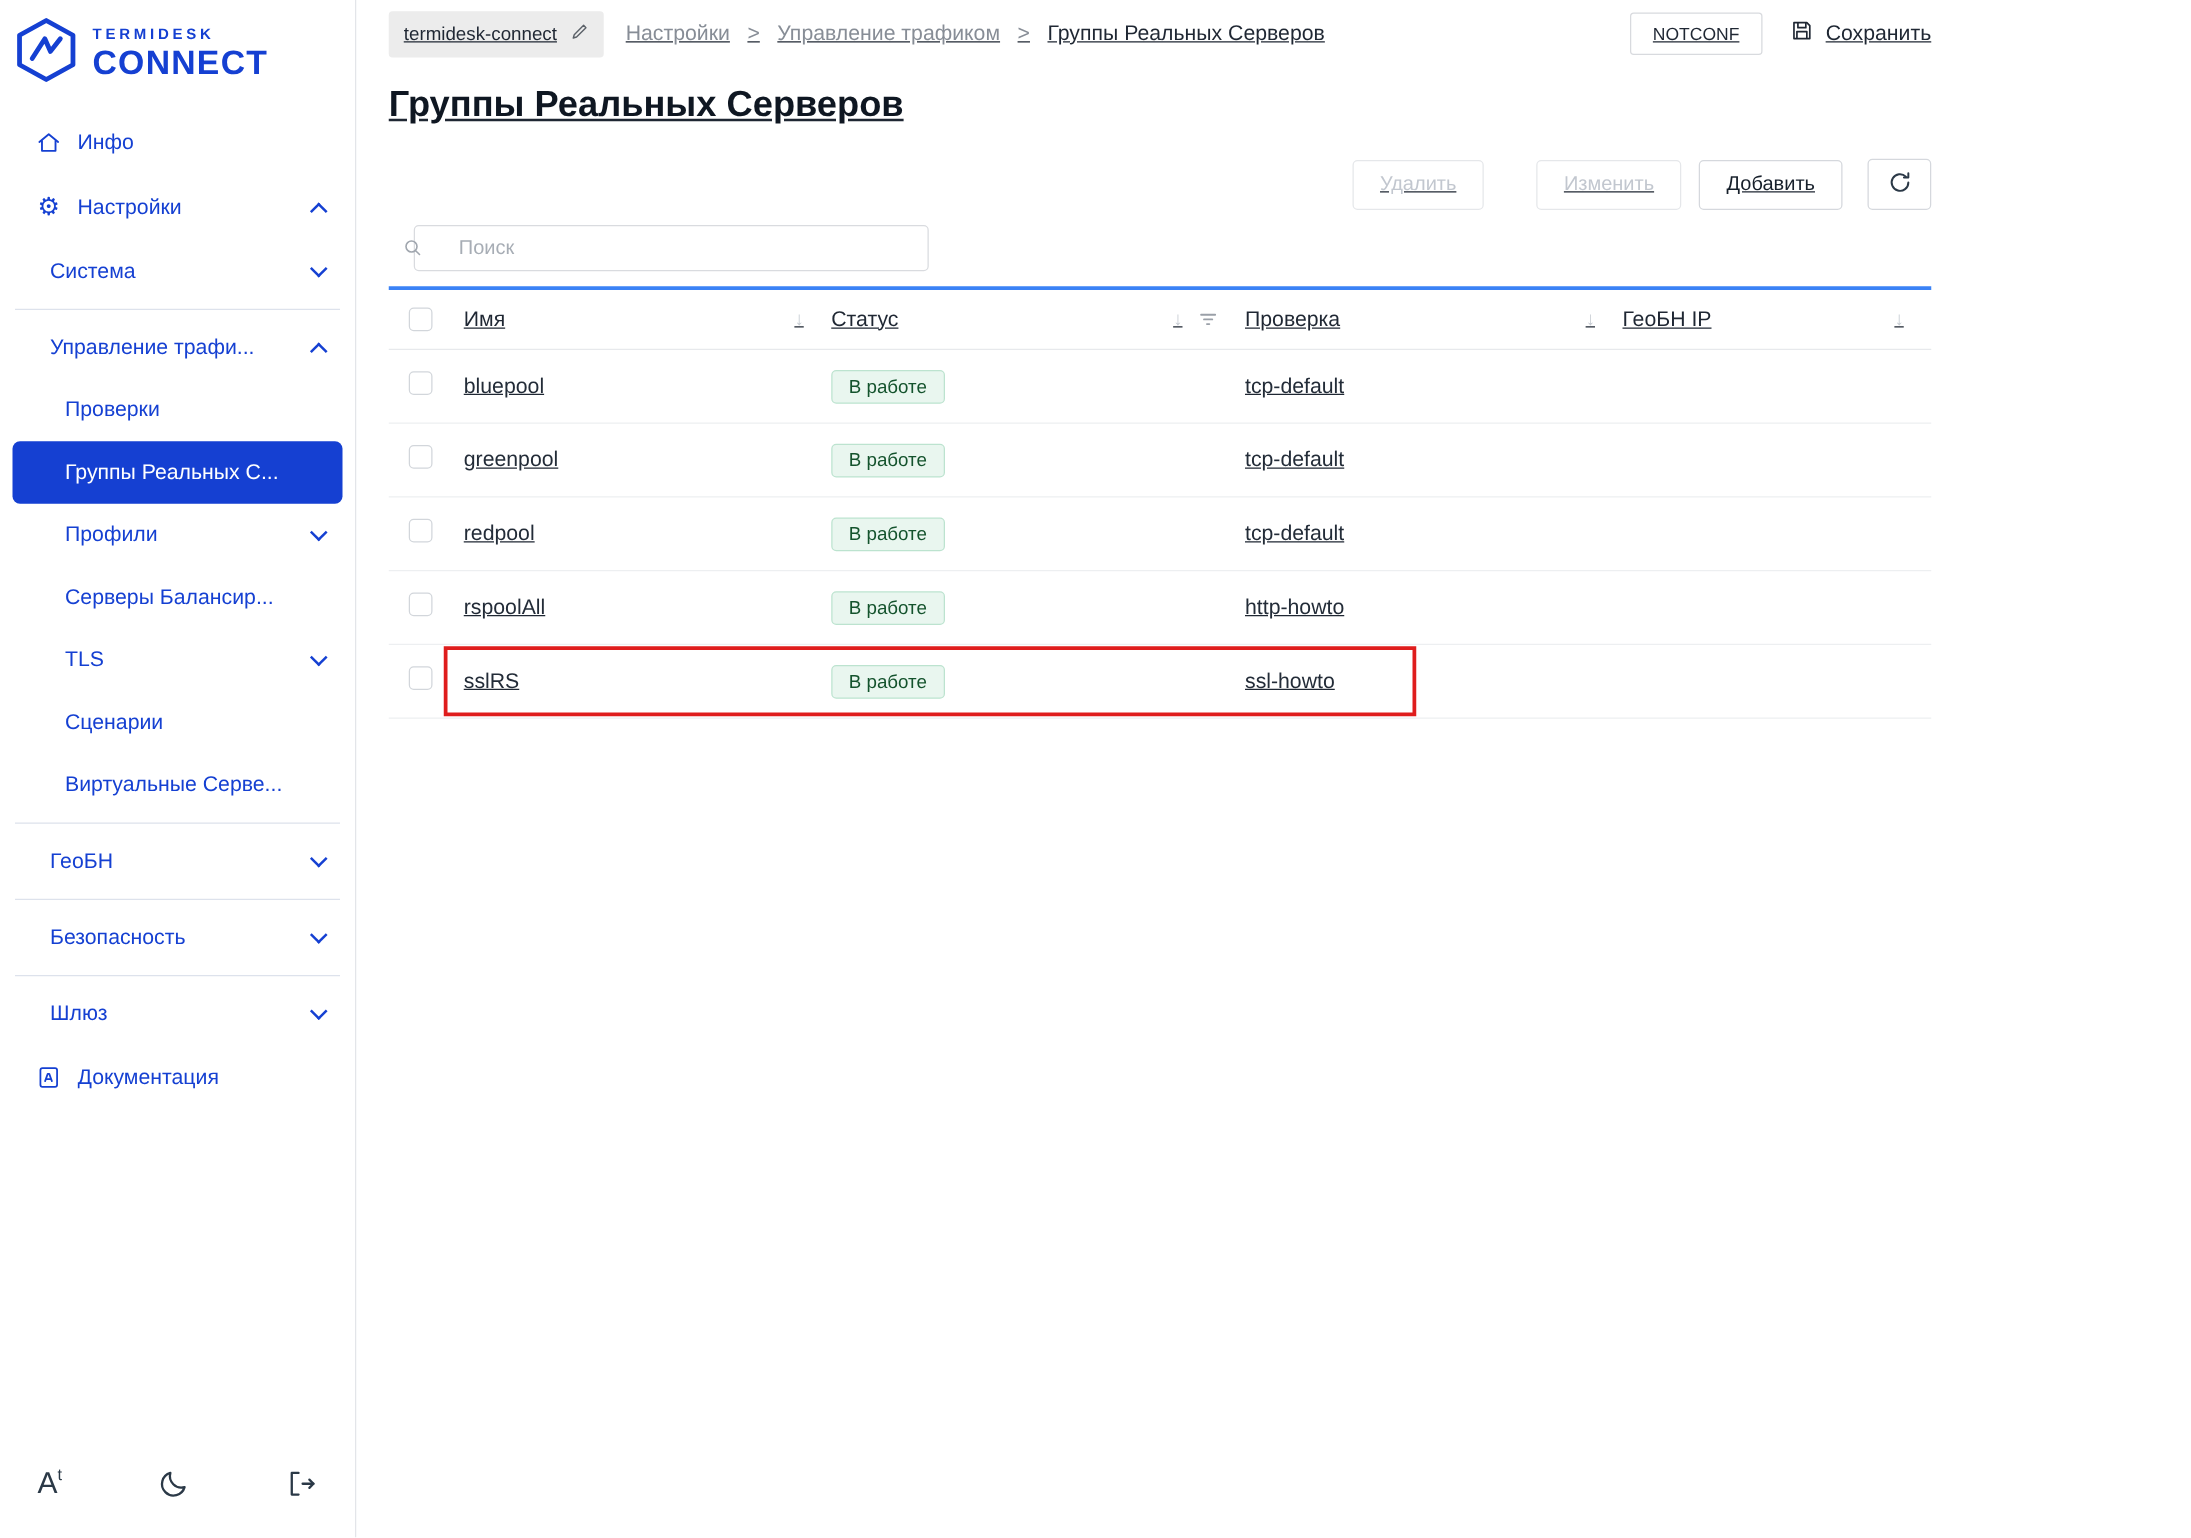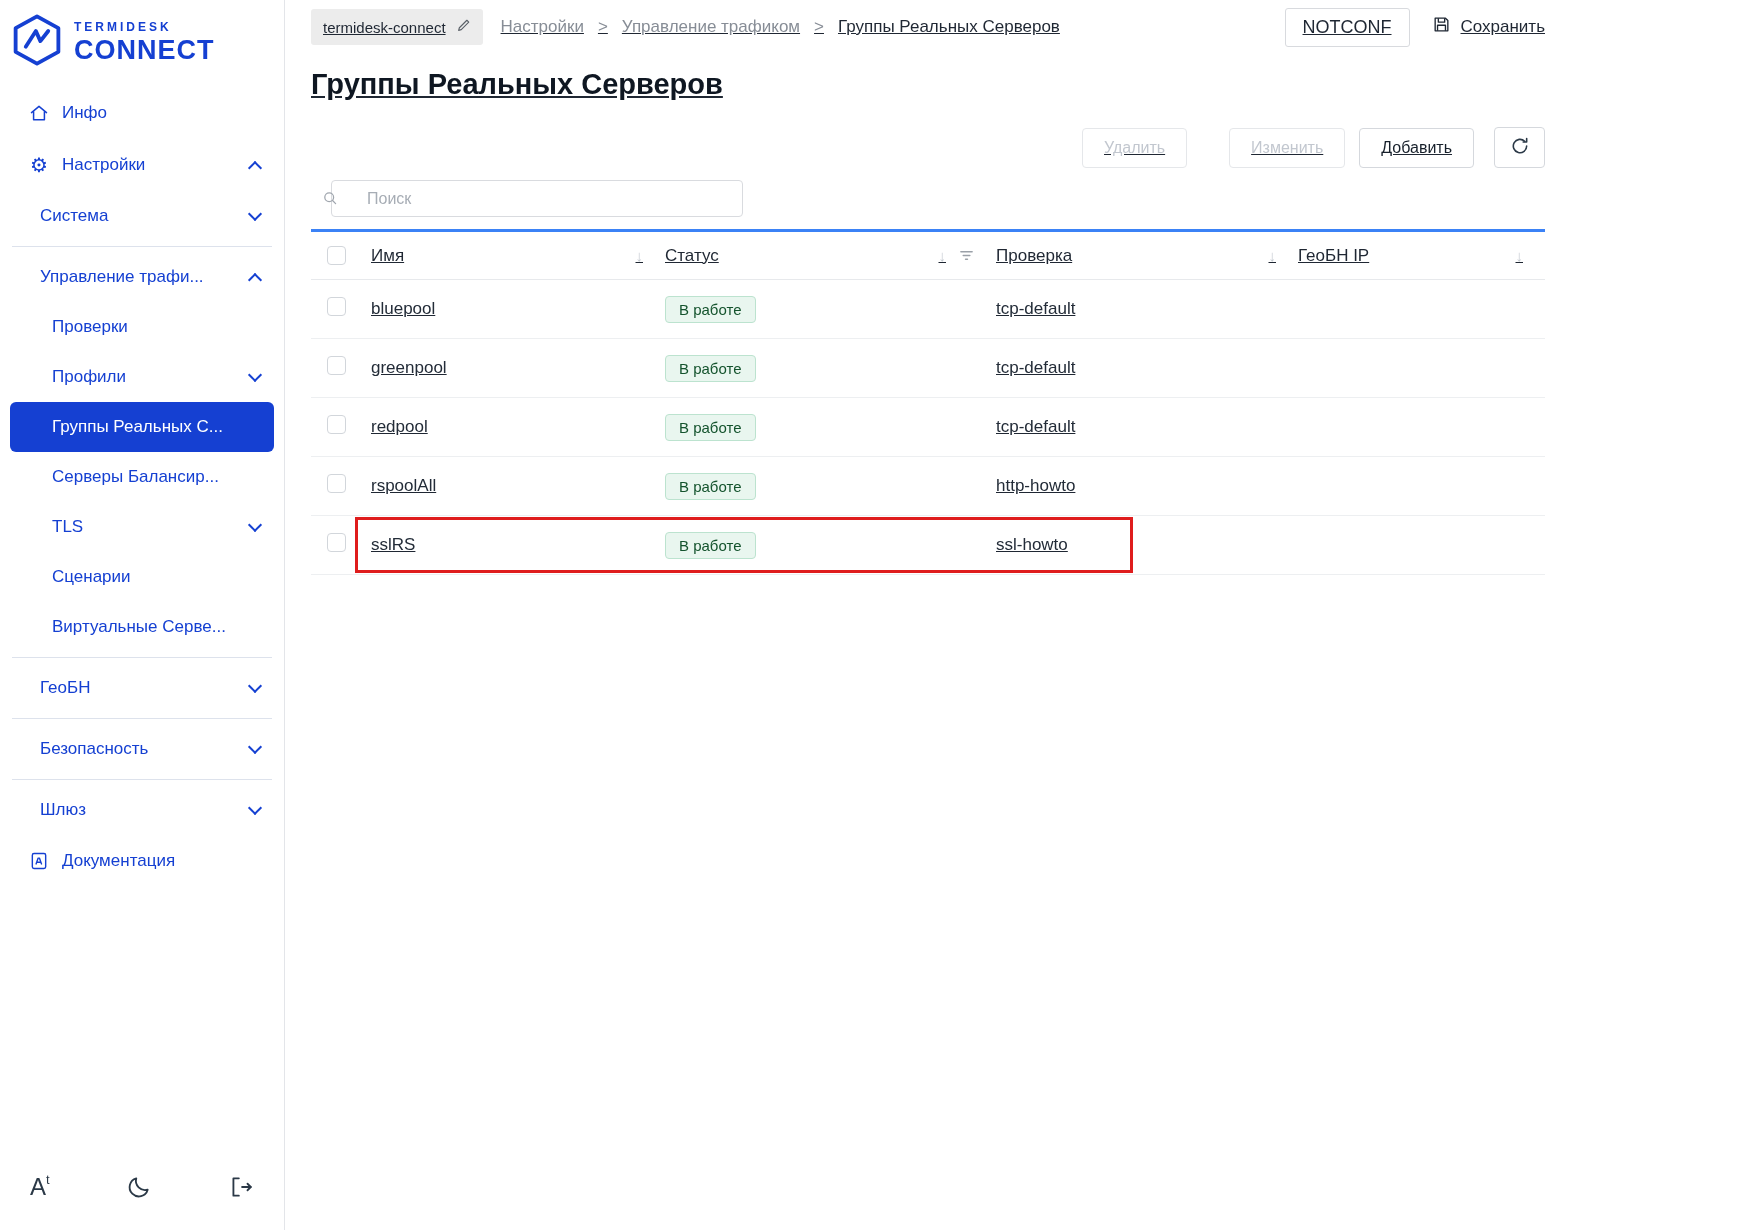--- a/index.html
+++ b/index.html
@@ -67,21 +67,21 @@
     padding:9px 12px; font-size:15px; color:#1f2733; cursor:pointer;
     font-family:inherit;
   }
   .breadcrumb { display:flex; align-items:center; gap:14px; font-size:17px; }
   .crumb { color:#878d96; cursor:pointer; }
   .crumb.last { color:#1f2733; cursor:default; }
   .crumb-sep { color:#878d96; }
   .topbar-right { margin-left:auto; display:flex; align-items:center; gap:22px; }
   .notconf-btn {
     border:1px solid #d8dade; background:#fff; border-radius:3px;
-    padding:8px 17px; font-size:18px; color:#1f2733; cursor:pointer; font-family:inherit;
+    padding:8px 17px; font-size:14px; color:#1f2733; cursor:pointer; font-family:inherit;
   }
   .save-btn {
     border:none; background:none; display:flex; align-items:center; gap:10px;
     font-size:17px; color:#1f2733; cursor:pointer; font-family:inherit; padding:0;
   }
 
   .content { padding:8px 26px 0 26px; flex:1; }
   .page-title { font-size:29px; font-weight:700; color:#0f1722; margin:6px 0 0 0; }
 
   .actions-row { display:flex; justify-content:flex-end; align-items:center; gap:14px; margin:26px 0 12px 0; }
@@ -182,27 +182,27 @@
 
       <div class="nav-item lvl1">
         <span class="nlabel">Управление трафи...</span>
         <span class="chev up"></span>
       </div>
 
       <div class="nav-item lvl2">
         <span class="nlabel">Проверки</span>
       </div>
 
-      <div class="nav-item lvl2">
-        <span class="nlabel">Профили</span>
-        <span class="chev"></span>
-      </div>
-
       <div class="nav-item lvl2 active">
         <span class="nlabel">Группы Реальных С...</span>
+      </div>
+
+      <div class="nav-item lvl2">
+        <span class="nlabel">Профили</span>
+        <span class="chev"></span>
       </div>
 
       <div class="nav-item lvl2">
         <span class="nlabel">Серверы Балансир...</span>
       </div>
 
       <div class="nav-item lvl2">
         <span class="nlabel">TLS</span>
         <span class="chev"></span>
       </div>

